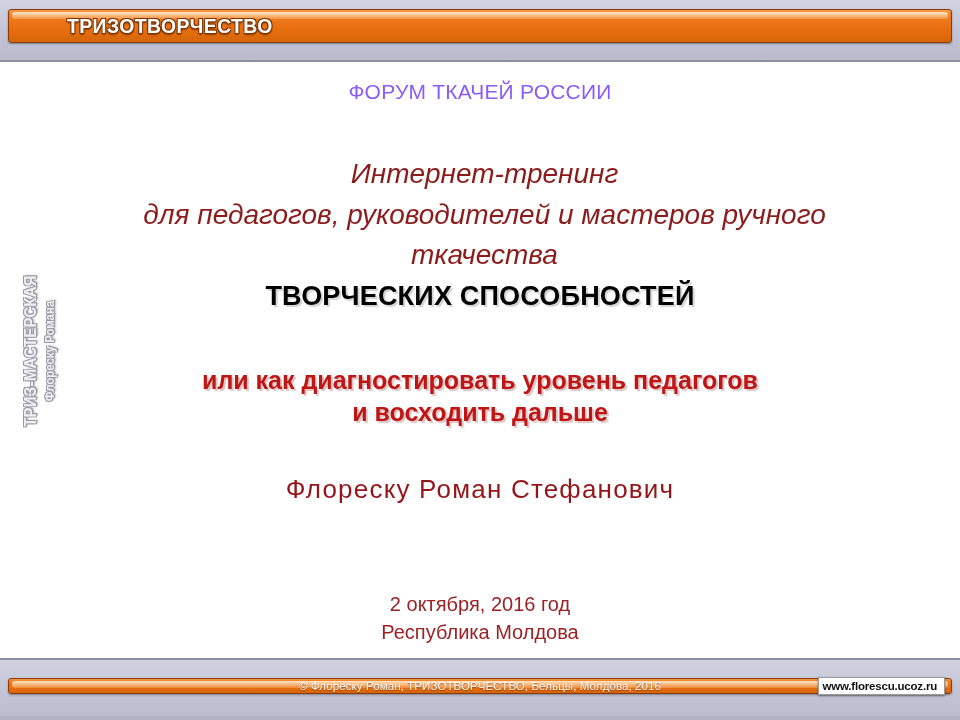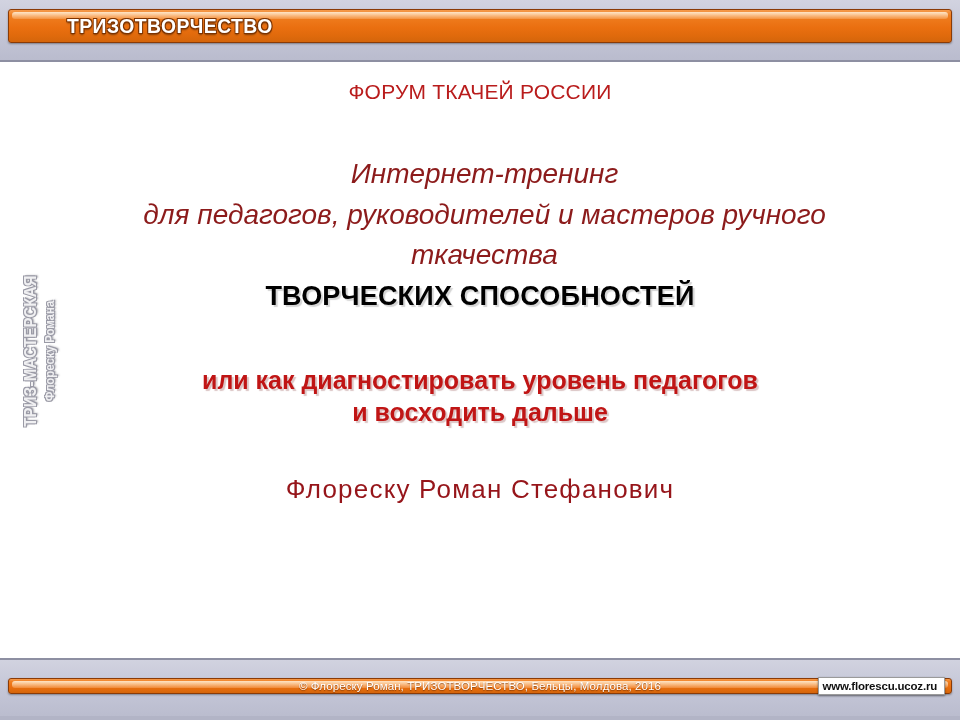--- a/index.html
+++ b/index.html
@@ -175,21 +175,21 @@
     height: 596px;
     text-align: center;
     box-sizing: border-box;
   }
 
   .event-name {
     position: absolute;
     left: 0; right: 0;
     top: 18px;
     font-size: 21px;
-    color: #b91c1c;
+    color: #8b5cf6;
     letter-spacing: .2px;
     white-space: nowrap;
   }
 
   .subtitle {
     position: absolute;
     left: 9px; right: 0;
     top: 80px;
     font-style: italic;
     font-size: 28px;
@@ -279,20 +279,24 @@
       <span class="mt-l2">ТВОРЧЕСКИХ СПОСОБНОСТЕЙ</span>
     </div>
 
     <div class="sub-title-red">
       <span class="sr-l1">или как диагностировать уровень педагогов</span>
       <span class="sr-l2">и восходить дальше</span>
     </div>
 
     <div class="author">Флореску Роман Стефанович</div>
 
+    <div class="place-date">
+      <span class="pd-l1">2 октября, 2016 год</span>
+      <span class="pd-l2">Республика Молдова</span>
+    </div>
 
   </div>
 
   <div class="band band-bottom"></div>
   <div class="band-edge-line edge-bottom-top"></div>
 
   <div class="ribbon ribbon-bottom">
     <span class="footer-copy">© Флореску Роман, ТРИЗОТВОРЧЕСТВО, Бельцы, Молдова, 2016</span>
     <span class="url-badge">www.florescu.ucoz.ru</span>
   </div>

